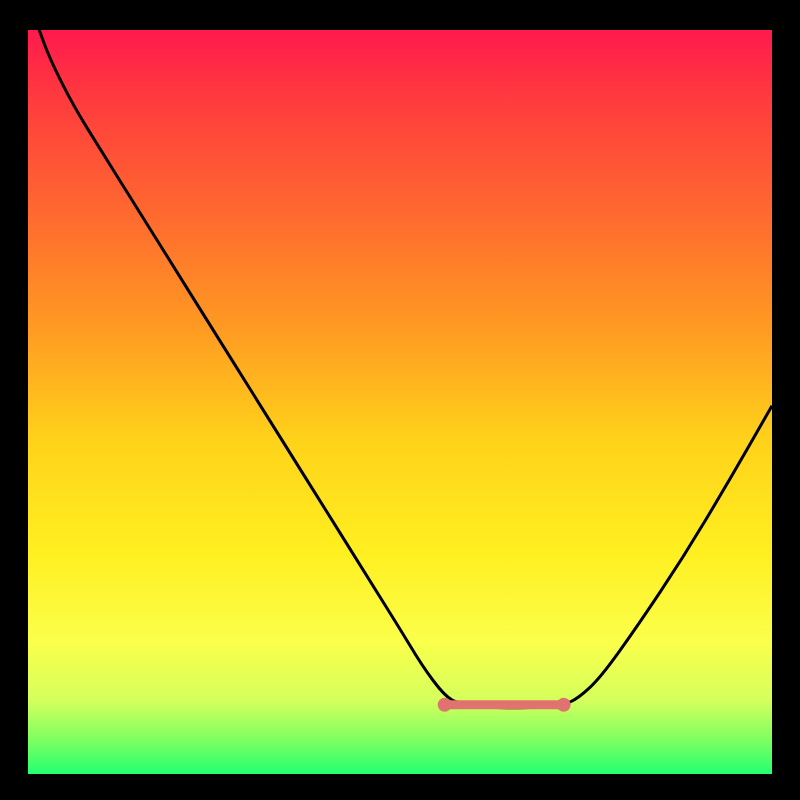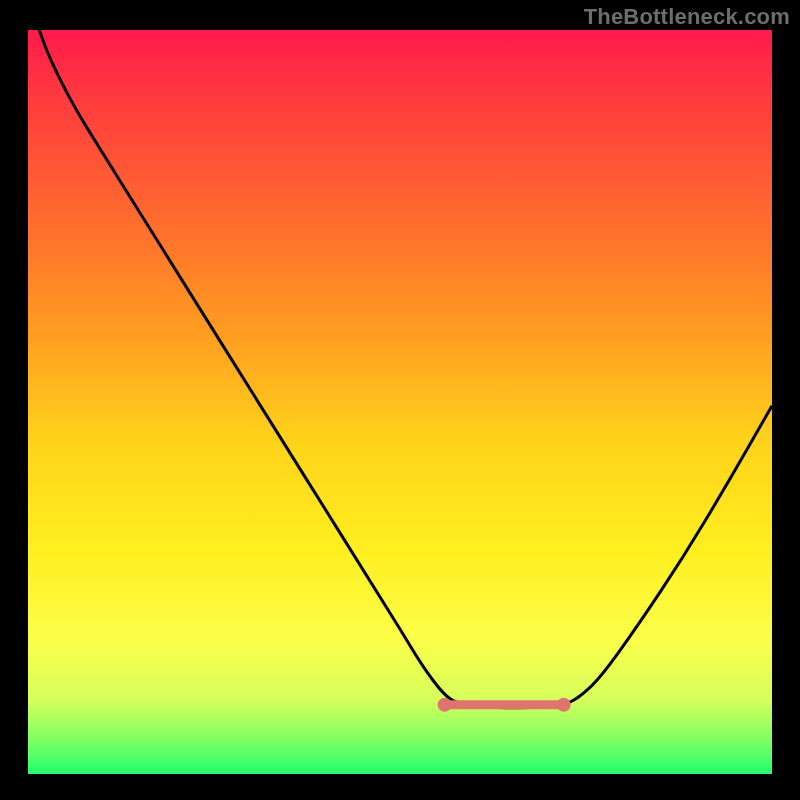--- a/index.html
+++ b/index.html
@@ -29,21 +29,20 @@
   svg {
     position: absolute;
     top: 0;
     left: 0;
   }
 </style>
 </head>
 <body>
 
 <div class="wrapper">
-  <div class="watermark">TheBottleneck.com</div>
   <svg id="chart-svg" width="800" height="800" viewBox="0 0 800 800">
     <defs>
       <linearGradient id="bg-grad" x1="0" y1="0" x2="0" y2="1">
           <stop offset="0%" stop-color="#ff1a4c"></stop>
           <stop offset="10%" stop-color="#ff3d3d"></stop>
           <stop offset="25%" stop-color="#ff6a2f"></stop>
           <stop offset="40%" stop-color="#ff9a22"></stop>
           <stop offset="55.00000000000001%" stop-color="#ffd21a"></stop>
           <stop offset="70%" stop-color="#ffef20"></stop>
           <stop offset="82%" stop-color="#fbff4a"></stop>

